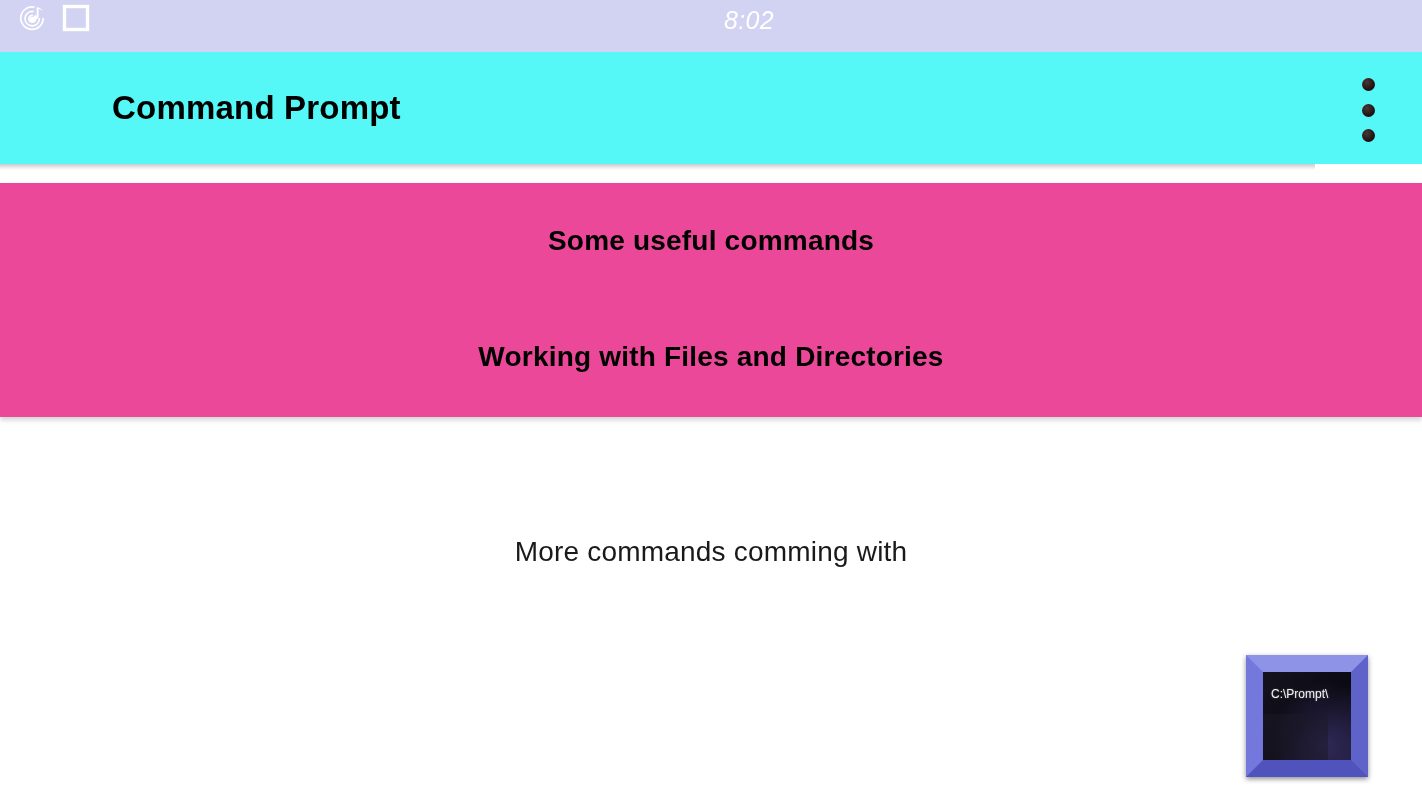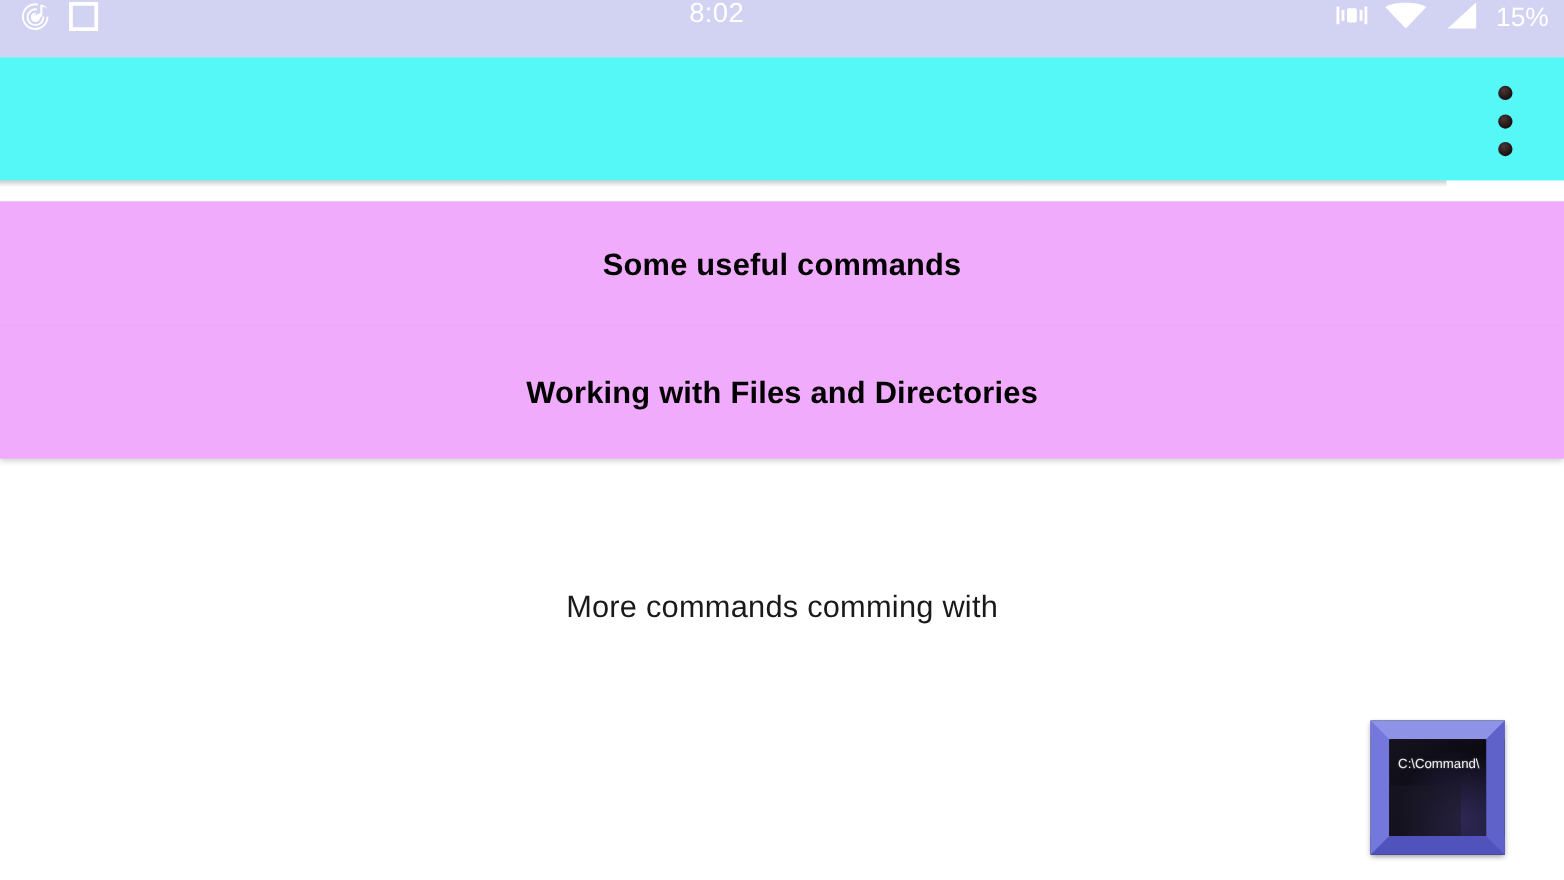--- a/index.html
+++ b/index.html
@@ -16,23 +16,24 @@
   }
 
   
   .status-bar {
     position: absolute;
     top: 0; left: 0;
     width: 1422px;
     height: 52px;
     background: #d2d2f2;
     display: flex;
-    align-items: flex-start;
+    align-items: center;
     box-sizing: border-box;
     padding: 0 14px 12px 18px;
+    font-style: italic;
   }
   .status-left {
     display: flex;
     align-items: center;
     gap: 14px;
     flex: 0 0 auto;
   }
   .status-center {
     flex: 1 1 auto;
     display: flex;
@@ -103,21 +104,21 @@
     height: 13px;
     border-radius: 50%;
     background: radial-gradient(circle at 38% 32%, #4a3636, #1b0f0f 70%);
   }
 
   
   .card {
     position: absolute;
     left: 0;
     width: 1422px;
-    background: #f0abfc;
+    background: #ec4899;
     display: flex;
     align-items: center;
     justify-content: center;
     box-sizing: border-box;
     cursor: pointer;
     box-shadow: 0 3px 5px rgba(120,120,130,0.33);
   }
   .card-1 { top: 183px; height: 115px; }
   .card-2 { top: 297px; height: 120px; }
   .card-label {
@@ -207,46 +208,25 @@
       <svg width="28" height="28" viewBox="0 0 28 28" aria-hidden="true">
         <rect x="2.5" y="2.5" width="23" height="23" fill="none" stroke="#ffffff" stroke-width="3.4"></rect>
       </svg>
     </span>
   </div>
 
   <div class="status-center">
     <span class="status-clock">8:02</span>
   </div>
 
-  <div class="status-right">
-    <span class="sicon">
-      <svg width="32" height="26" viewBox="0 0 32 26" aria-hidden="true">
-        <rect x="2" y="5" width="2.6" height="16" fill="#ffffff"></rect>
-        <rect x="6.6" y="8" width="2.6" height="10" fill="#ffffff"></rect>
-        <rect x="11.5" y="6.5" width="9" height="13" rx="1.6" fill="#ffffff"></rect>
-        <rect x="23" y="8" width="2.6" height="10" fill="#ffffff"></rect>
-        <rect x="27.4" y="5" width="2.6" height="16" fill="#ffffff"></rect>
-      </svg>
-    </span>
-    <span class="sicon">
-      <svg width="40" height="28" viewBox="0 0 40 28" aria-hidden="true">
-        <path d="M1.5 6.5 C8 1.2 32 1.2 38.5 6.5 L20 26 Z" fill="#ffffff"></path>
-      </svg>
-    </span>
-    <span class="sicon">
-      <svg width="34" height="28" viewBox="0 0 34 28" aria-hidden="true">
-        <path d="M31 2 L31 26 L5 26 Z" fill="#ffffff"></path>
-      </svg>
-    </span>
-    <span class="status-battery">15%</span>
-  </div>
 
 </div>
 
 <div class="app-bar">
+  <div class="app-bar-title">Command Prompt</div>
 
   <div class="overflow-menu">
     <span class="overflow-dot"></span>
     <span class="overflow-dot"></span>
     <span class="overflow-dot"></span>
   </div>
 </div>
 <div class="app-bar-shadow"></div>
 
 <div class="card card-1">
@@ -255,15 +235,15 @@
 
 <div class="card card-2">
   <span class="card-label">Working with Files and Directories</span>
 </div>
 
 <div class="coming-soon">More commands comming with</div>
 
 <div class="cmd-icon">
   <div class="cmd-screen">
     <div class="cmd-lower-shade"></div>
-    <div class="cmd-text">C:\Command\</div>
+    <div class="cmd-text">C:\Prompt\</div>
   </div>
 </div>
 
 </body></html>

